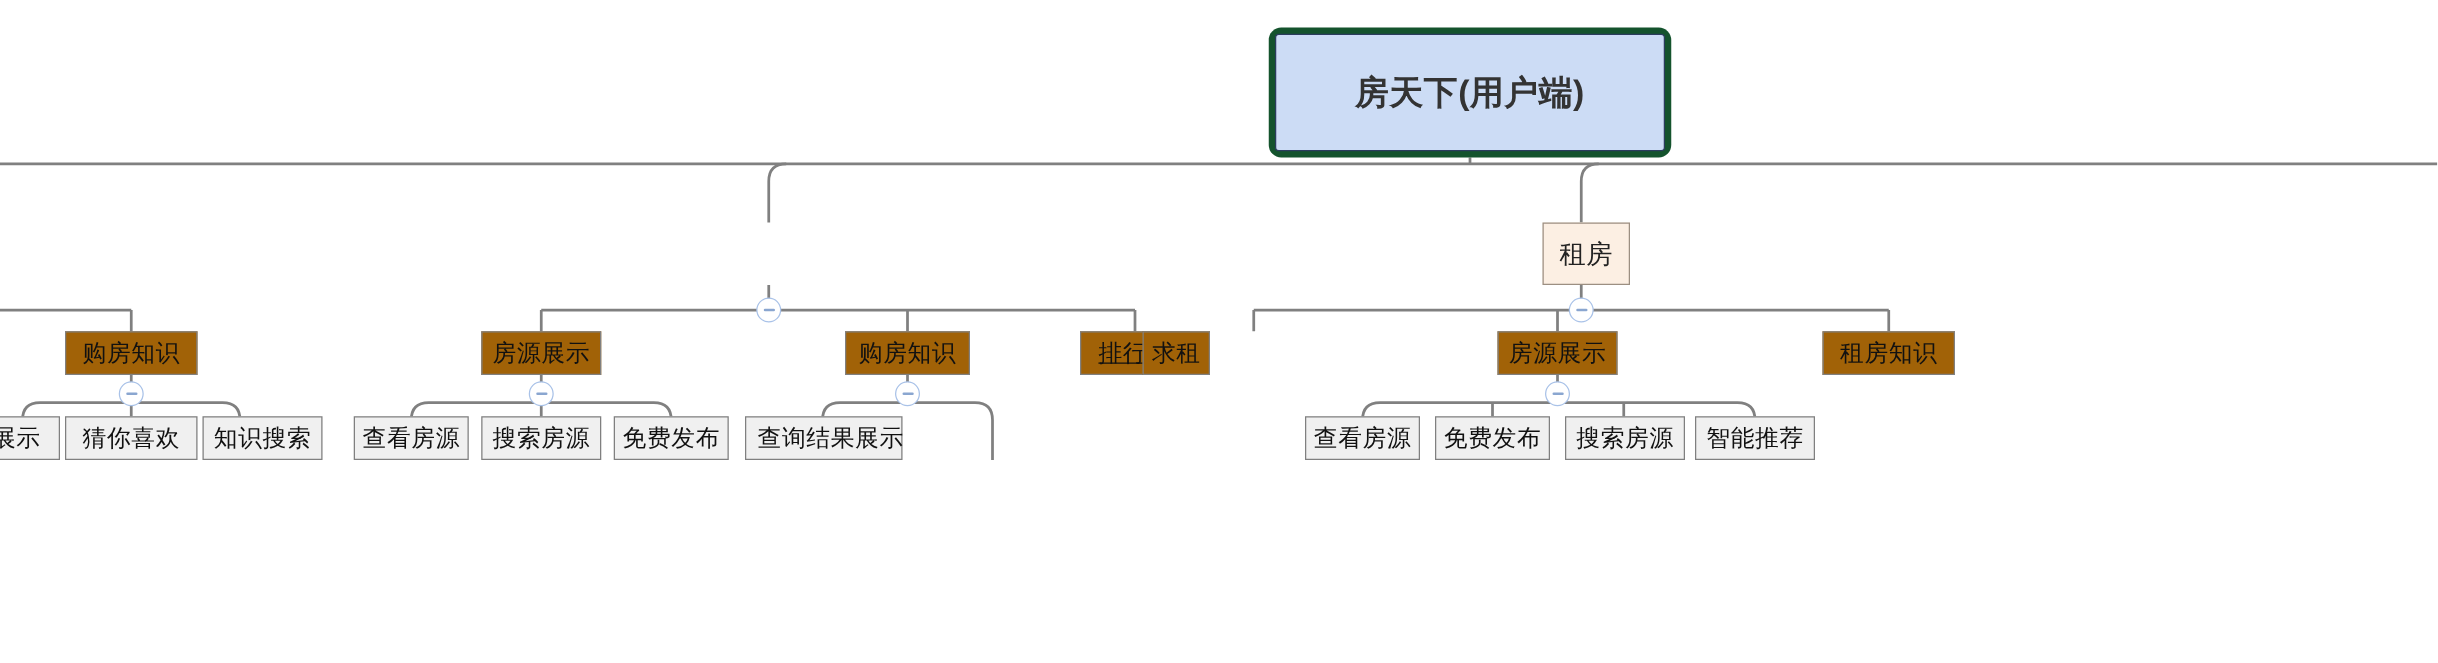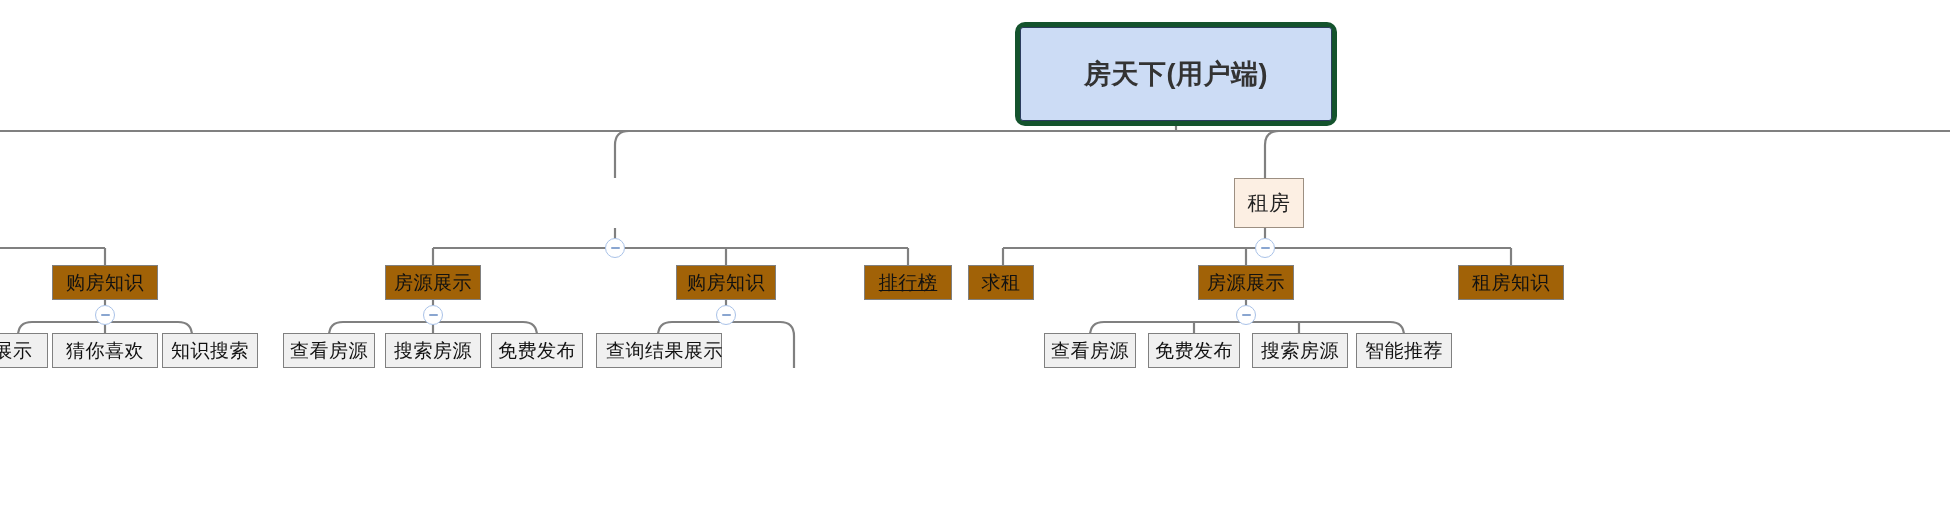--- a/index.html
+++ b/index.html
@@ -172,21 +172,21 @@
   </div>
 
   <div class="node box" style="left:52px; top:265px; width:106px; height:35px;">购房知识</div>
 
   <div class="node box" style="left:385px; top:265px; width:96px; height:35px;">房源展示</div>
 
   <div class="node box" style="left:676px; top:265px; width:100px; height:35px;">购房知识</div>
 
   <div class="node box" style="left:864px; top:265px; width:88px; height:35px;text-decoration:underline;">排行榜</div>
 
-  <div class="node box" style="left:968px; top:265px; width:66px; height:35px;">求租</div>
+  <div class="node box" style="left:914px; top:265px; width:54px; height:35px;">求租</div>
 
   <div class="node box" style="left:1198px; top:265px; width:96px; height:35px;">房源展示</div>
 
   <div class="node box" style="left:1458px; top:265px; width:106px; height:35px;">租房知识</div>
 
   <div class="toggle" style="left:95px; top:305px;">
     <span class="bar"></span>
   </div>
   <div class="toggle" style="left:423px; top:305px;">
     <span class="bar"></span>

